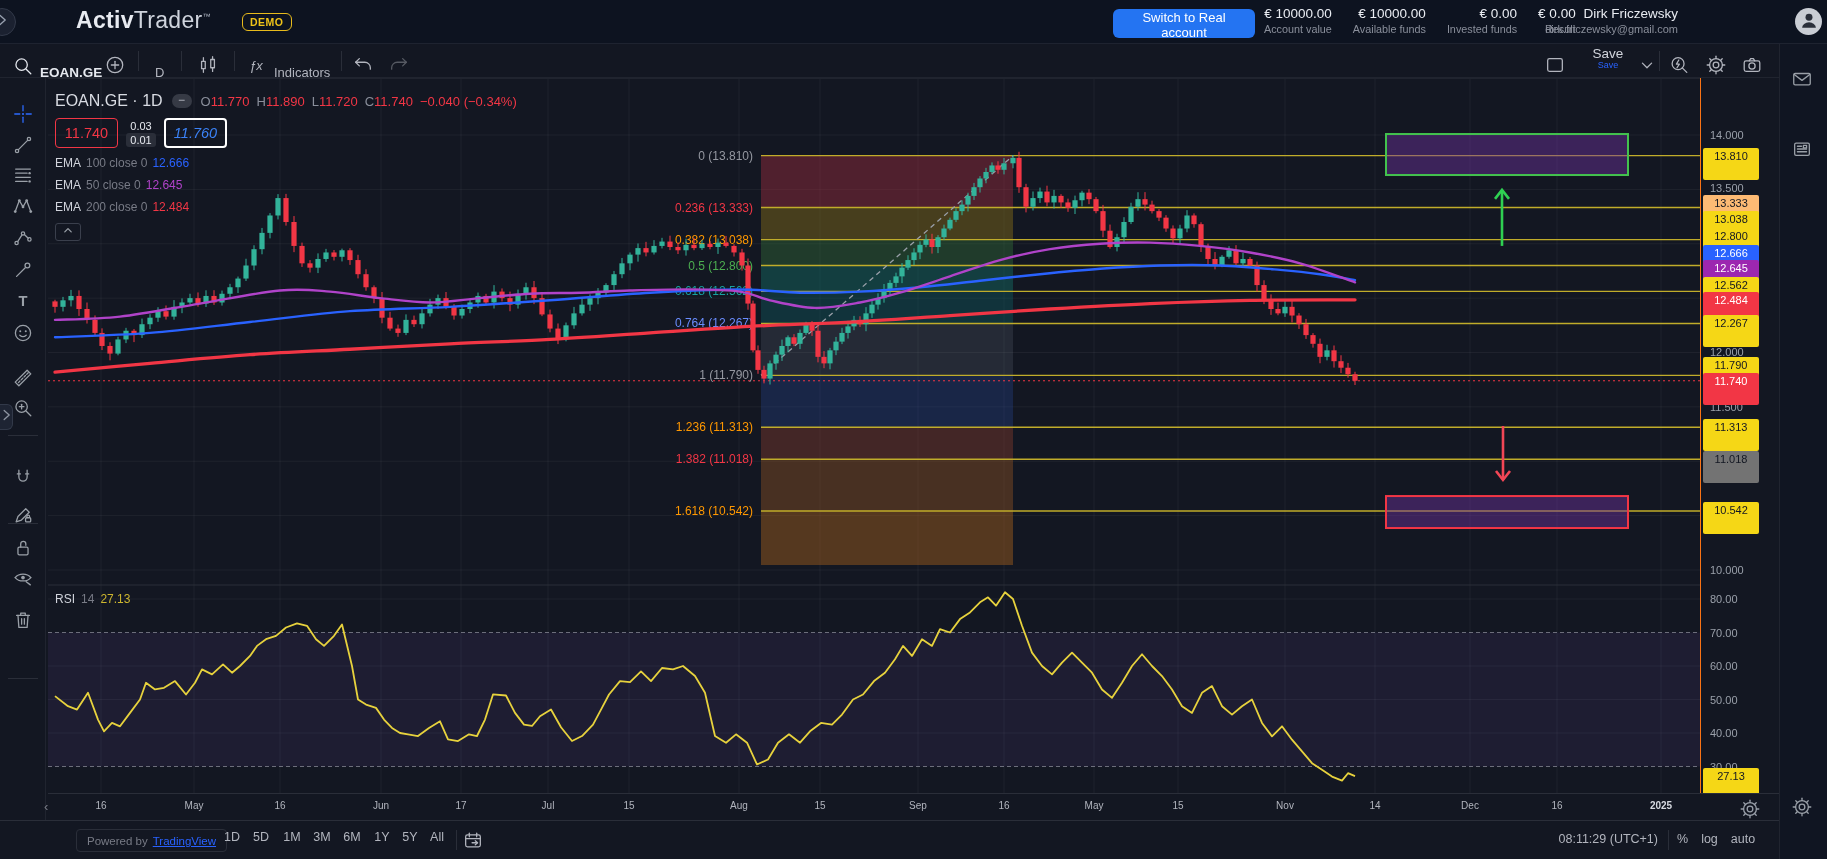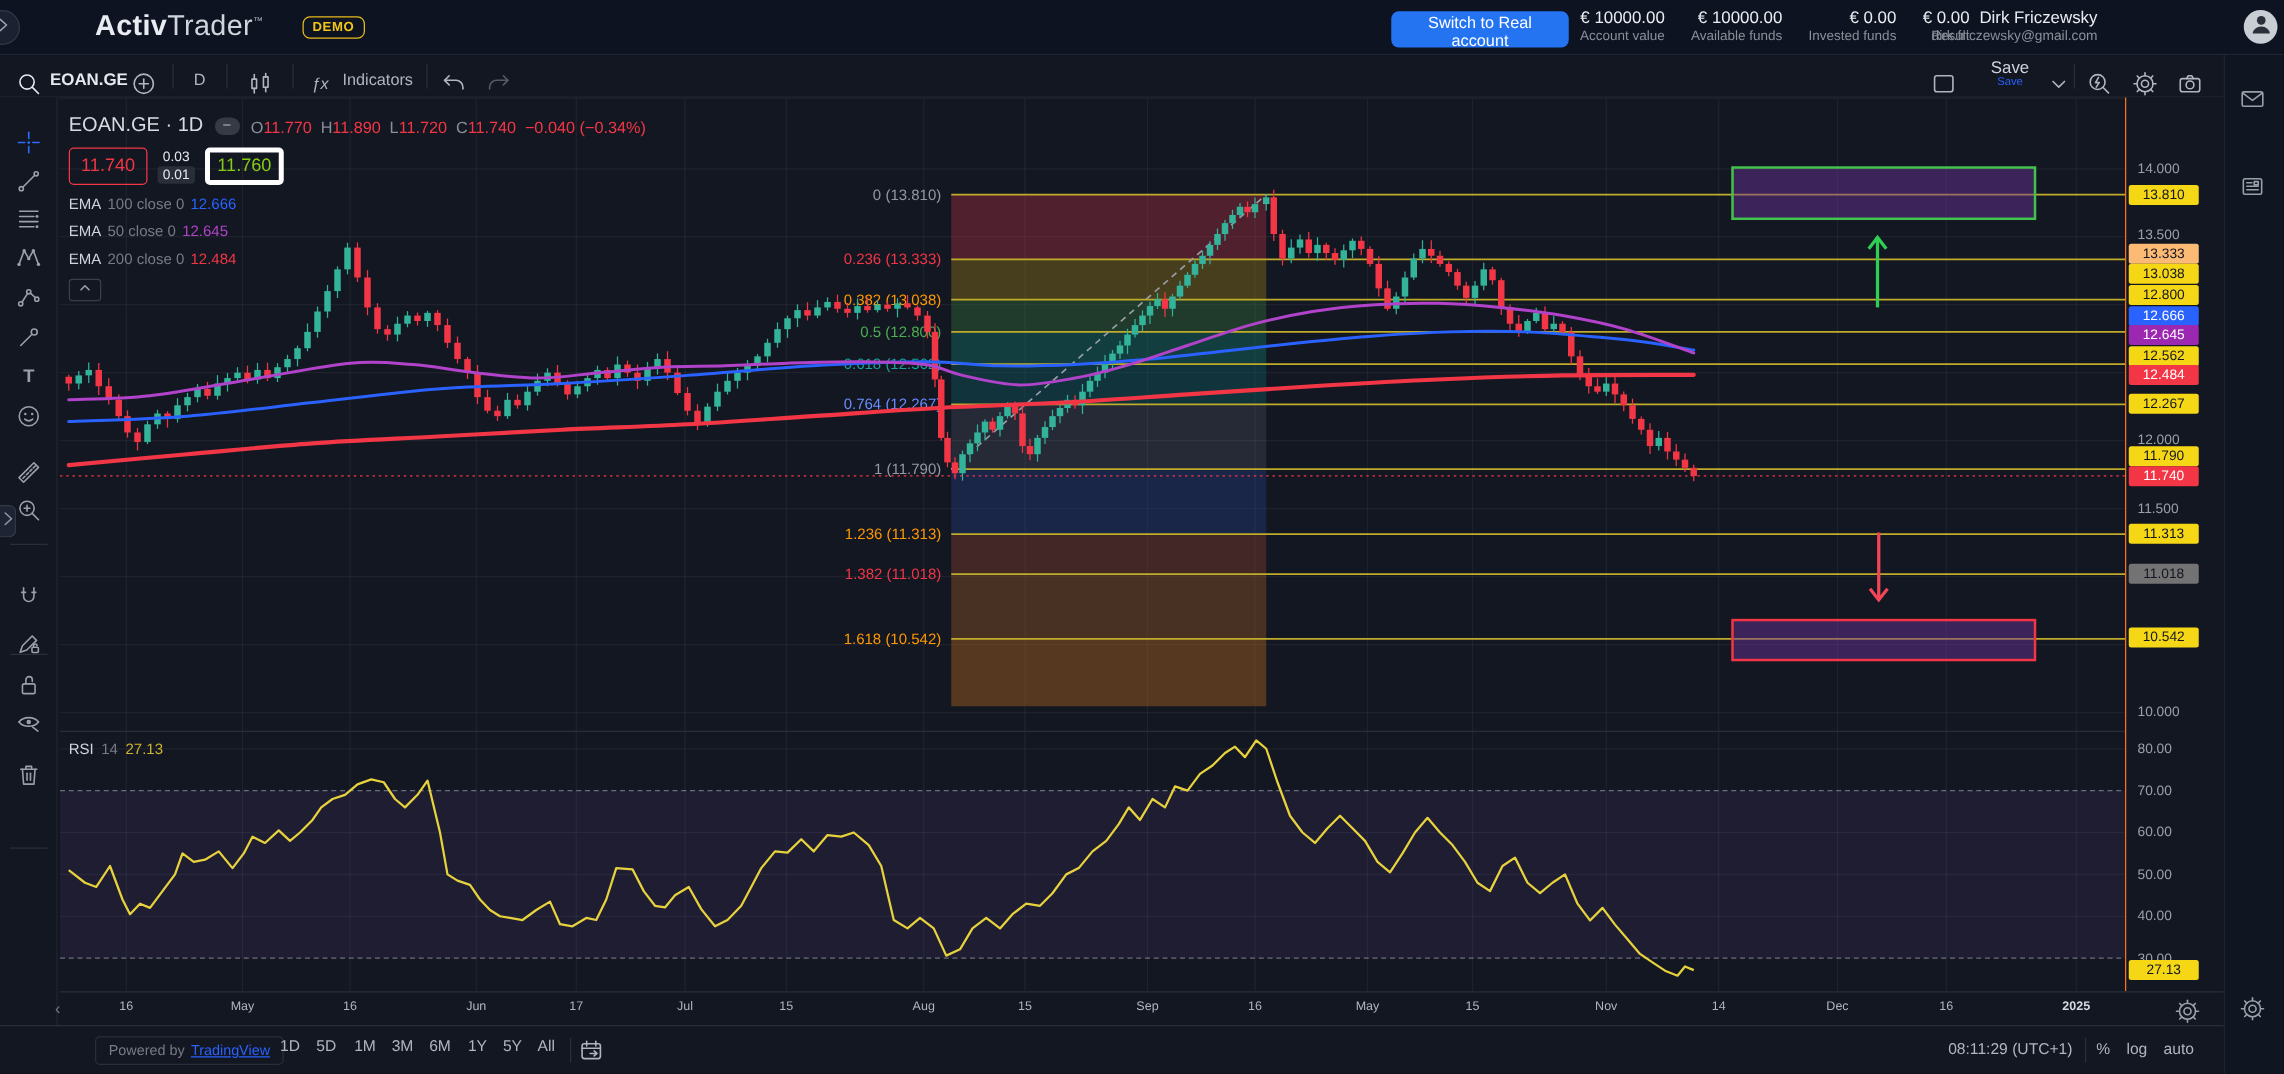--- a/index.html
+++ b/index.html
@@ -16,52 +16,52 @@
   #stats{position:absolute;left:1264px;top:6px;display:flex;gap:21px;}
   .stat{text-align:right;}
   .stat .v{font-size:13.5px;color:#e9ecf2;}
   .stat .l{font-size:10.8px;color:#8a8f9b;margin-top:2px;}
   #userbox{position:absolute;left:1535px;top:6px;width:143px;text-align:right;}
   #userbox .n{font-size:13.5px;color:#e9ecf2;}
   #userbox .e{font-size:11px;color:#8a8f9b;margin-top:2px;}
   #avatar{position:absolute;left:1795px;top:8px;width:27px;height:27px;border-radius:50%;background:#c9cdd4;color:#2a2f3a;display:flex;align-items:center;justify-content:center;}
   
   #symbol-toolbar{position:absolute;left:0;top:44px;width:1790px;height:34px;background:#131722;border-bottom:1px solid #20242f;}
-  .tb{position:absolute;top:12px;height:34px;display:flex;align-items:flex-start;color:#b2b5be;}
+  .tb{position:absolute;top:2px;height:34px;display:flex;align-items:flex-end;color:#b2b5be;}
   .tb-sep{position:absolute;top:7px;width:1px;height:20px;background:#2a2e39;}
   #tb-symbol{left:12px;gap:6px;font-weight:700;color:#e6e9ef;font-size:13.5px;}
   .tbtn{cursor:pointer;font-size:13px;color:#b2b5be;}
   #save-block{position:absolute;left:1586px;top:3px;width:44px;text-align:center;cursor:pointer;}
   #save-block .s1{font-size:13.5px;color:#d1d4dc;line-height:13px;}
   #save-block .s2{font-size:9px;color:#2962ff;line-height:10px;}
   
   #left-rail{position:absolute;left:0;top:78px;width:46px;height:742px;background:#131722;border-right:1px solid #20242f;}
   .tool{position:absolute;left:9px;width:28px;height:28px;display:flex;align-items:center;justify-content:center;border-radius:4px;color:#9aa0a8;cursor:pointer;}
   .tool.active{color:#2d6bff;}
   .tool-sep{position:absolute;left:8px;width:30px;height:1px;background:#2a2e39;}
   #mid-left-tab{position:absolute;left:0;top:404px;width:13px;height:26px;background:#1e2433;border:1px solid #323949;border-left:none;border-radius:0 6px 6px 0;color:#8f96a3;display:flex;align-items:center;justify-content:center;}
   
   #chart-svg{position:absolute;left:48px;top:78px;}
   #price-axis{position:absolute;left:1700px;top:78px;width:79px;height:715px;border-left:1px solid #f97316;background:#131722;}
   .ax-label{position:absolute;left:9px;font-size:11px;color:#9aa0aa;}
-  .ax-badge{position:absolute;left:2px;width:56px;height:16px;line-height:16px;text-align:center;font-size:11px;font-weight:500;border-radius:2px;}
+  .ax-badge{position:absolute;left:2px;width:56px;height:32px;line-height:16px;text-align:center;font-size:11px;font-weight:500;border-radius:2px;}
   #time-axis{position:absolute;left:48px;top:793px;width:1652px;height:27px;border-top:1px solid #2a2e39;background:#131722;}
   .t-tick{position:absolute;top:6px;width:44px;margin-left:-22px;text-align:center;font-size:10px;color:#b2b5be;}
   .t-tick.bold{font-weight:700;color:#d6d9e0;}
   #axis-corner{position:absolute;left:1700px;top:793px;width:79px;height:27px;border-top:1px solid #2a2e39;background:#131722;color:#9aa0aa;}
   
   #legend{position:absolute;left:55px;top:92px;z-index:5;}
   #legend-title-row{display:flex;align-items:center;gap:9px;font-size:16px;color:#d8dbe2;}
   .minus-pill{width:20px;height:14px;border-radius:8px;background:#363a45;color:#b2b5be;font-size:12px;line-height:13px;text-align:center;cursor:pointer;}
   .ohlc{font-size:13px;color:#f23645;display:flex;gap:7px;}
   .ohlc .k{color:#8a8f9b;}
   #bidask{display:flex;align-items:center;gap:4px;margin-top:8px;}
   .quote{width:63px;height:30px;border-radius:4px;display:flex;align-items:center;justify-content:center;font-size:14.5px;cursor:pointer;}
   .quote.bid{border:1px solid #f23645;color:#f23645;}
-  .quote.ask{border:4px solid #ffffff;color:#84cc16;}
+  .quote.ask{border:2px solid #ffffff;color:#3b82f6;font-style:italic;}
   #spread{width:38px;text-align:center;font-size:11px;color:#e6e9ef;}
   #spread .sp2{background:#2a2e39;border-radius:3px;margin:1px 4px 0;padding:1px 0;}
   .ind-row{margin-top:8px;font-size:12px;color:#d1d4dc;display:flex;gap:5px;align-items:center;}
   .ind-row .p{color:#787b86;}
   #caret-box{margin-top:9px;width:26px;height:18px;border:1px solid #3a3f4c;border-radius:3px;color:#9aa0a8;display:flex;align-items:center;justify-content:center;cursor:pointer;}
   #rsi-legend{position:absolute;left:55px;top:592px;z-index:5;font-size:12px;display:flex;gap:6px;color:#d1d4dc;}
   #rsi-legend .p{color:#787b86;}
   
   #bottom-bar{position:absolute;left:0;top:820px;width:1779px;height:39px;background:#131722;border-top:1px solid #2a2e39;}
   #powered{position:absolute;left:76px;top:8px;height:23px;border:1px solid #2a2e39;border-radius:4px;display:flex;align-items:center;gap:5px;padding:0 10px;font-size:11.5px;color:#787b86;}

